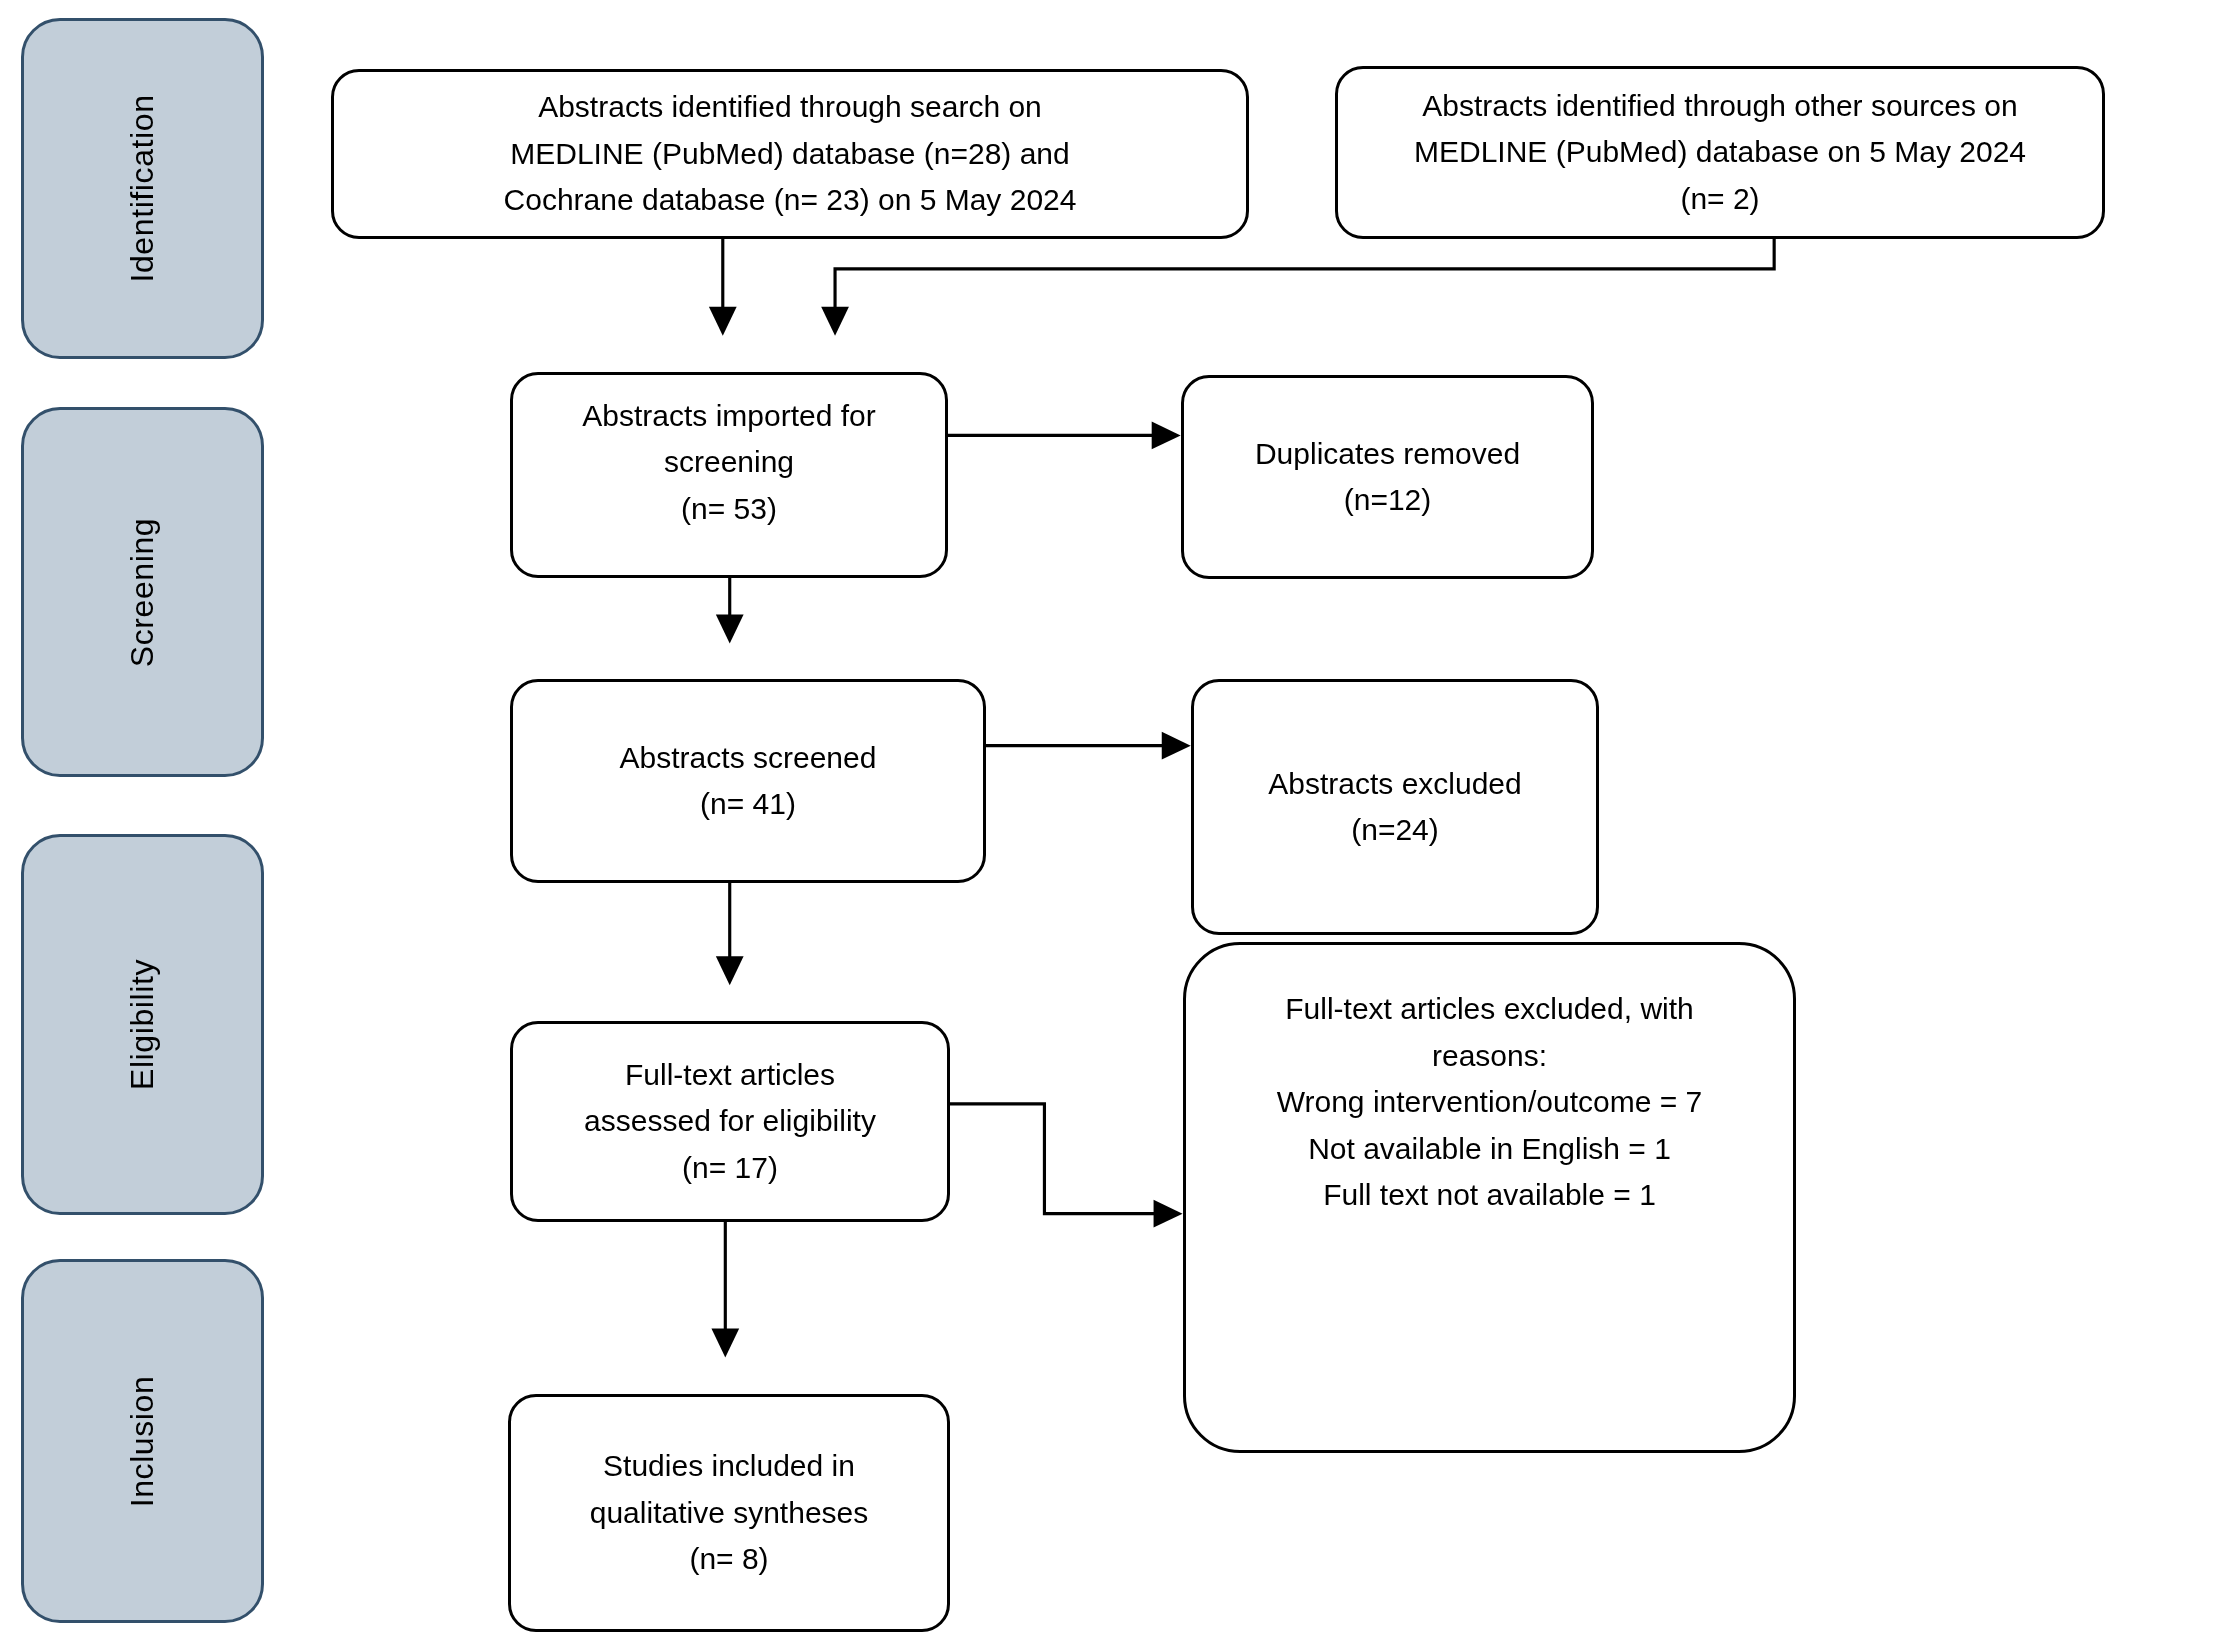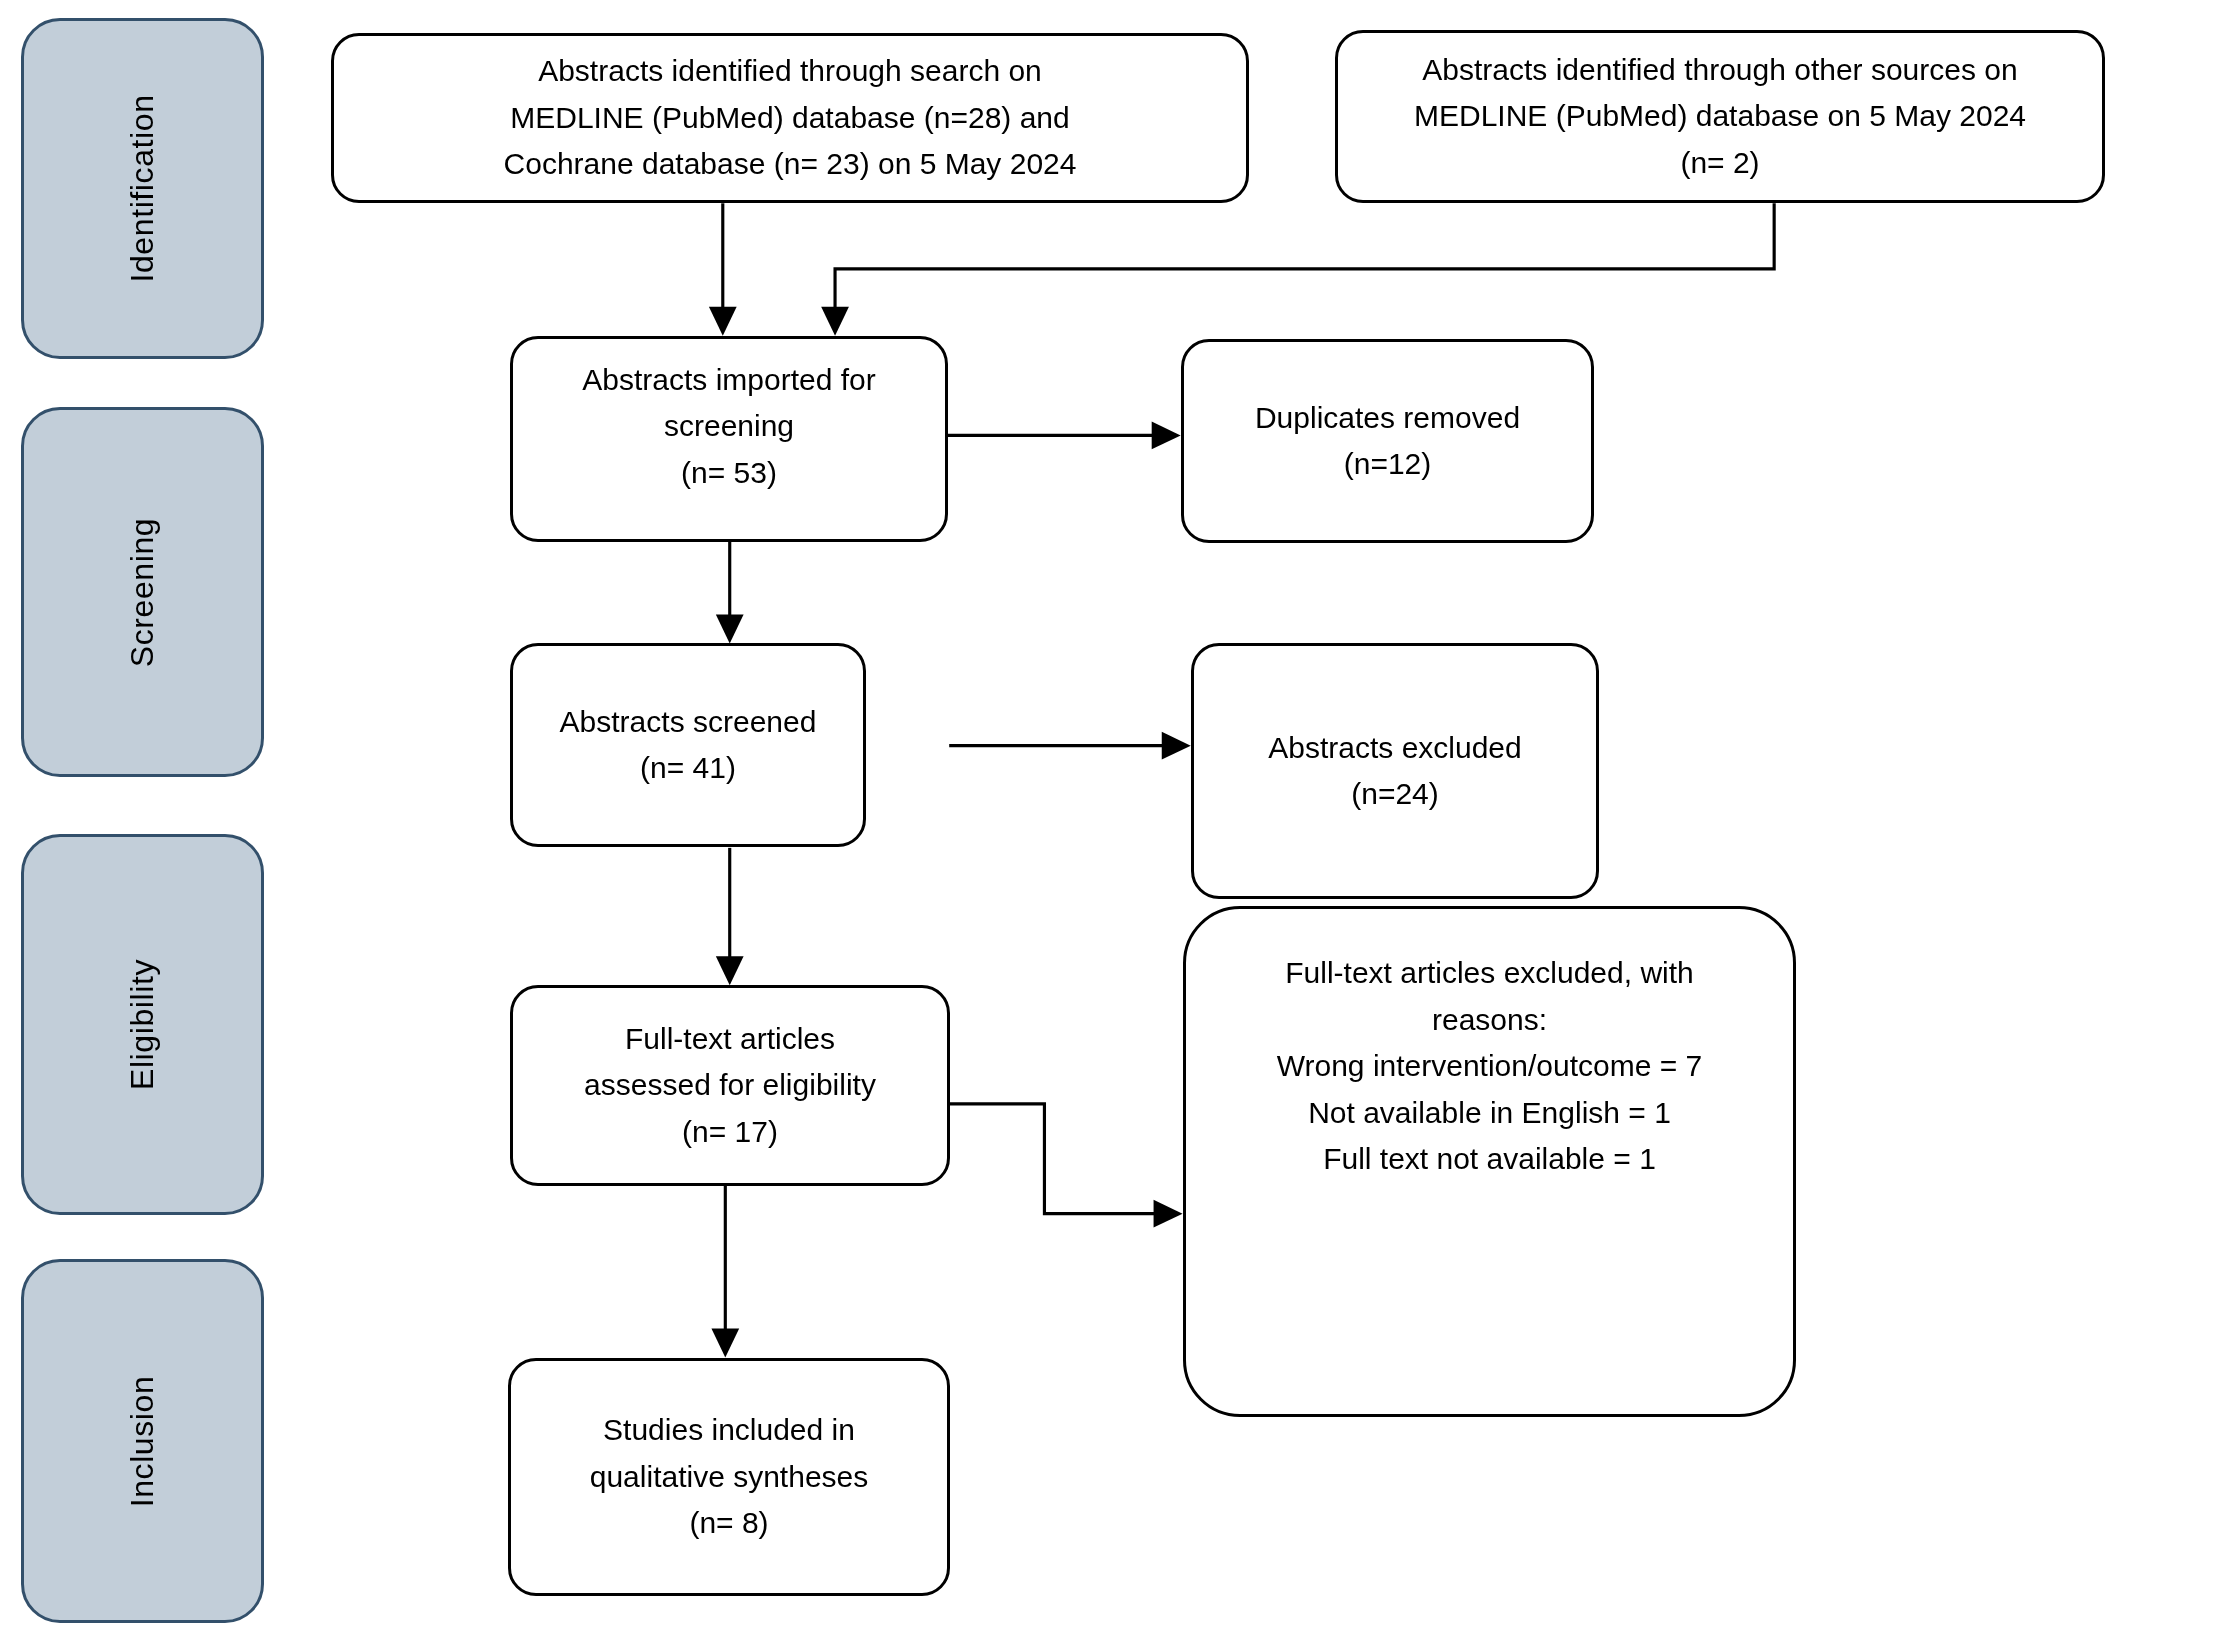--- a/index.html
+++ b/index.html
@@ -43,27 +43,28 @@
     position:absolute;
     background:#ffffff;
     border:3.2px solid #000;
     border-radius:28px;
     box-sizing:border-box;
     display:flex;flex-direction:column;
     align-items:center;justify-content:center;
     text-align:center;
     font-size:30px;
     line-height:1.55;
+    margin-top:36px;
   }
   .box .txt{white-space:pre-line;}
   #b-identified-search{left:331px;top:33px;width:918px;height:170px;}
   #b-identified-other{left:1335px;top:30px;width:770px;height:173px;}
   #b-imported{left:510px;top:336px;width:438px;height:206px;justify-content:flex-start;padding-top:17.7px;}
   #b-duplicates{left:1181px;top:339px;width:413px;height:204px;}
-  #b-screened{left:510px;top:643px;width:356px;height:204px;text-align:center;}
+  #b-screened{left:510px;top:643px;width:476px;height:204px;text-align:center;}
   #b-abs-excluded{left:1191px;top:643px;width:408px;height:256px;}
   #b-fulltext{left:510px;top:985px;width:440px;height:201px;}
   #b-ft-excluded{left:1183px;top:906px;width:613px;height:511px;border-radius:57px;justify-content:flex-start;padding-top:41px;}
   #b-included{left:508px;top:1358px;width:442px;height:238px;}
 </style>
 </head>
 <body>
 
 <div class="canvas">
 

